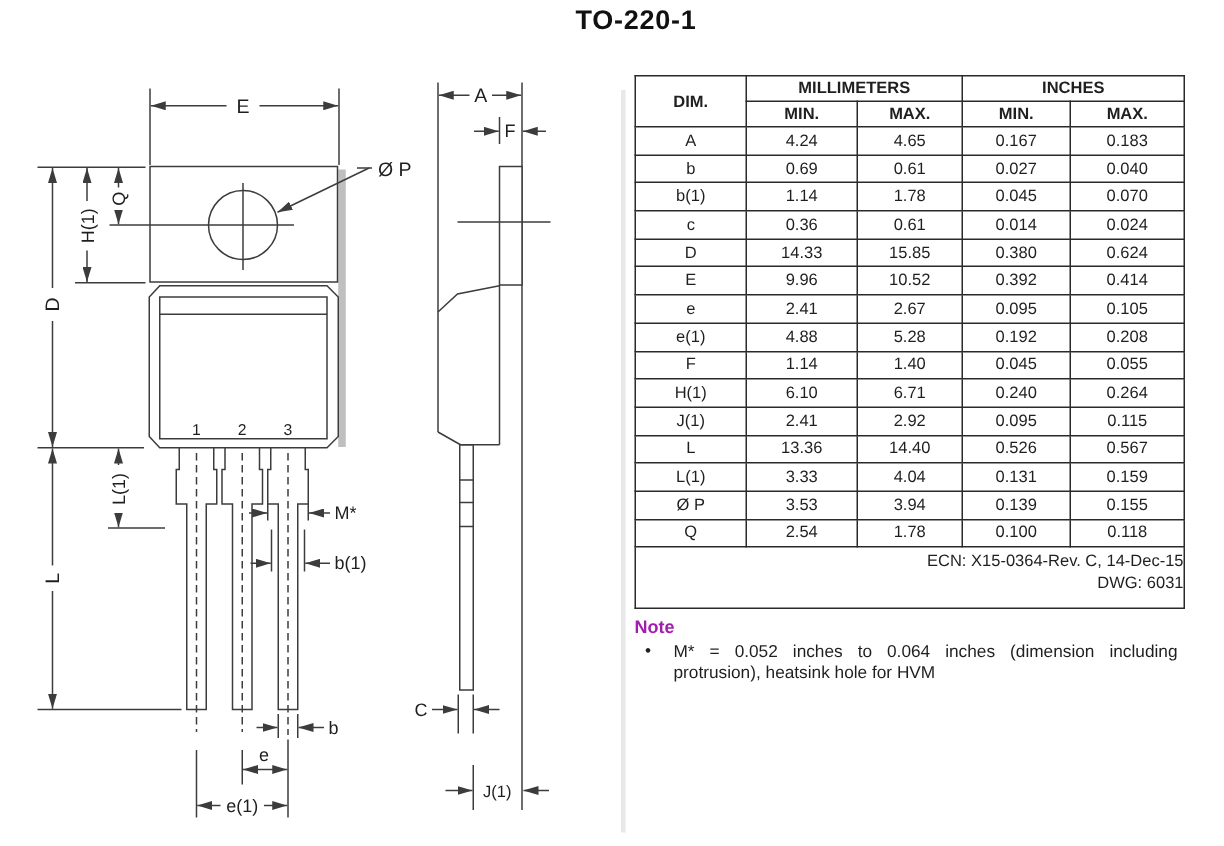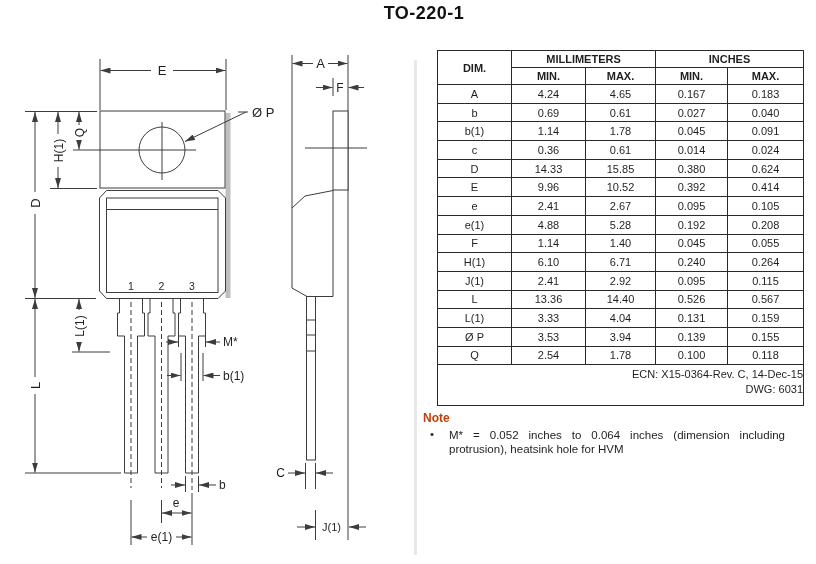--- a/index.html
+++ b/index.html
@@ -8,33 +8,33 @@
     font-family:"Liberation Sans", sans-serif;color:#1f1f1f;overflow:hidden;
   }
   .page-title{
     position:absolute;top:3px;left:16px;width:816px;text-align:center;
     font-size:18px;font-weight:bold;letter-spacing:.5px;color:#111;
   }
   svg{position:absolute;top:0;left:0;}
   svg text{font-family:"Liberation Sans", sans-serif;fill:#1f1f1f;}
   .dimtable{
     position:absolute;left:423px;top:50px;width:366px;
-    border-collapse:collapse;table-layout:fixed;margin-left:14px;
+    border-collapse:collapse;table-layout:fixed;
   }
   .dimtable th,.dimtable td{
     border:1px solid #2a2a2a;font-size:11px;padding:0;text-align:center;
     height:17.7px;line-height:12px;color:#1f1f1f;
   }
   .dimtable th{font-weight:bold;height:16px;}
   .dimtable td.foot{
     height:38px;text-align:right;vertical-align:top;padding:2px 0 0 4px;
     line-height:15px;font-size:11px;
   }
   .note{position:absolute;left:423px;top:411px;width:366px;}
-  .note-h{font-weight:bold;font-size:12px;color:#c2410c;}
+  .note-h{font-weight:bold;font-size:12px;color:#a21caf;}
   .note-item{display:flex;margin-top:3px;font-size:11.5px;}
   .note-bullet{width:26px;padding-left:7px;box-sizing:border-box;}
   .note-text{width:336px;text-align:justify;line-height:14px;}
 </style>
 </head>
 <body>
 
 <div class="page-title">TO-220-1</div>
 
 <svg width="420" height="564" viewBox="0 0 420 564">
@@ -250,21 +250,21 @@
         <td>0.69</td>
         <td>0.61</td>
         <td>0.027</td>
         <td>0.040</td>
       </tr>
   <tr>
         <td>b(1)</td>
         <td>1.14</td>
         <td>1.78</td>
         <td>0.045</td>
-        <td>0.091</td>
+        <td>0.070</td>
       </tr>
   <tr>
         <td>c</td>
         <td>0.36</td>
         <td>0.61</td>
         <td>0.014</td>
         <td>0.024</td>
       </tr>
   <tr>
         <td>D</td>

